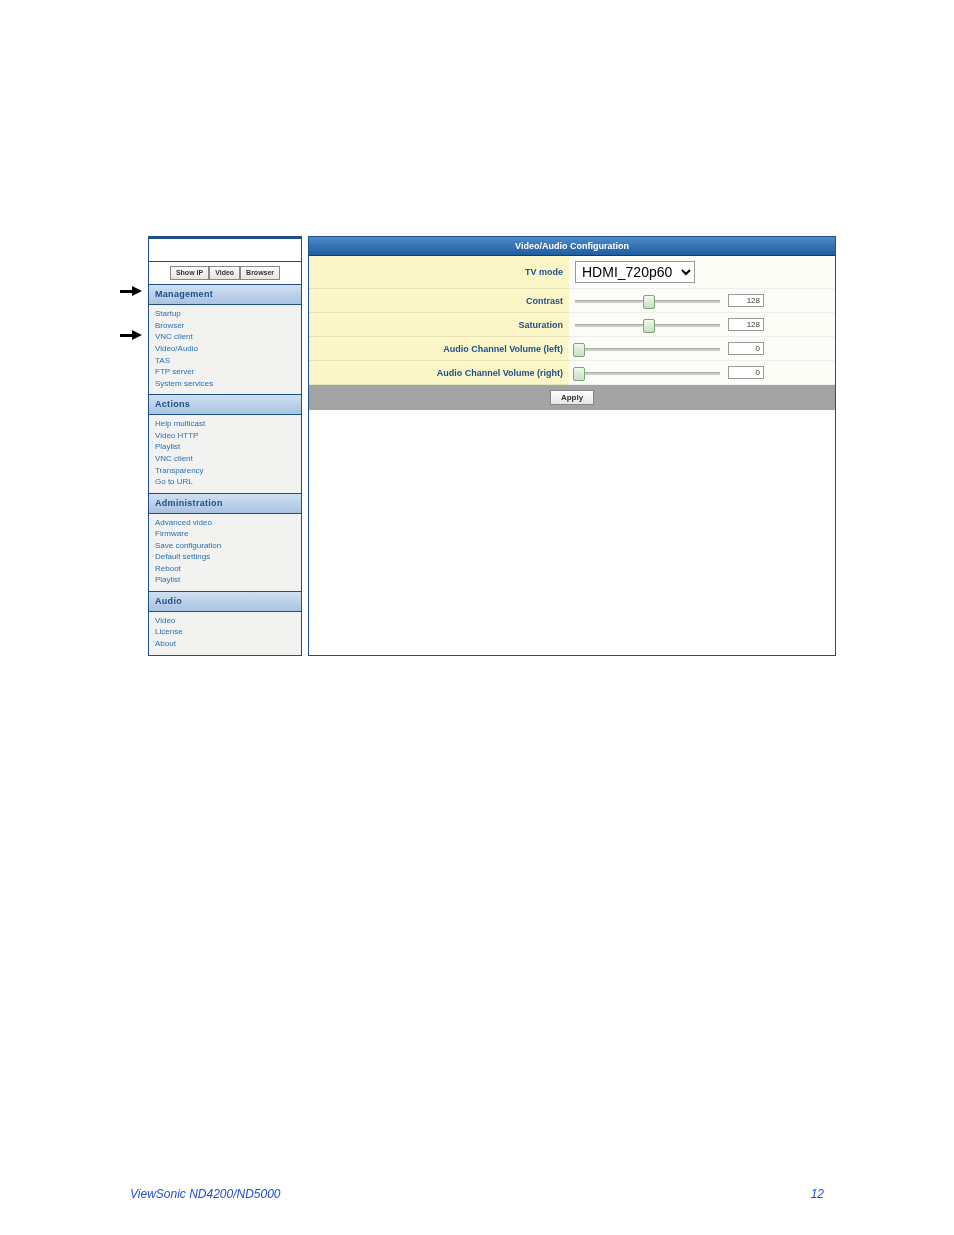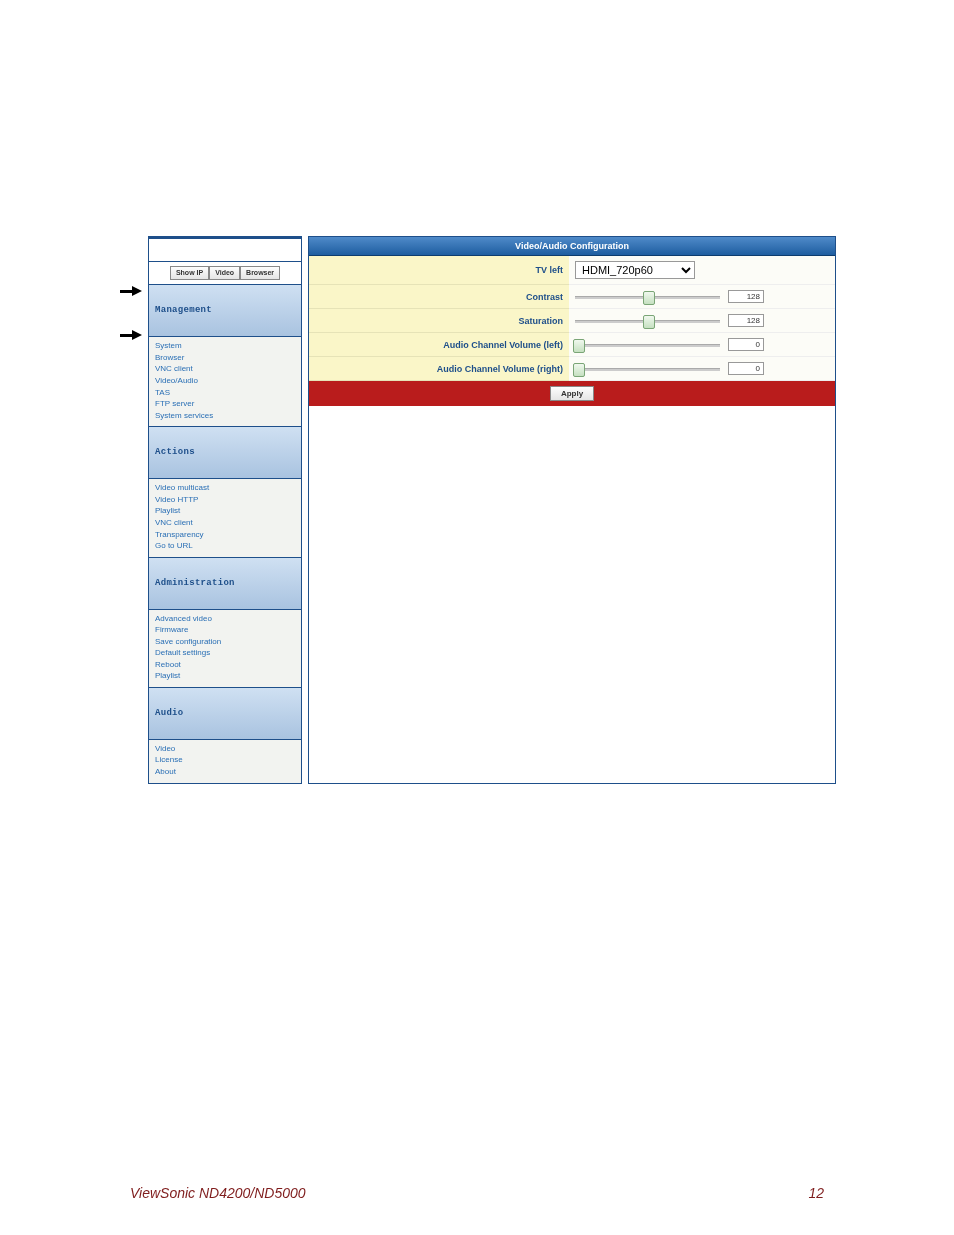--- a/index.html
+++ b/index.html
@@ -15,22 +15,22 @@
     position: relative;
     width: 954px;
     height: 1235px;
   }
   .footer {
     position: absolute;
     bottom: 34px;
     left: 130px;
     right: 130px;
     font-style: italic;
-    font-size: 14px;
-    color: #7f1d1d;
+    font-size: 12px;
+    color: #1d4ed8;
     display: flex;
     justify-content: space-between;
     gap: 31px;
   }
   .screenshot {
     position: absolute;
     left: 148px;
     top: 236px;
     width: 688px;
     display: flex;
@@ -64,25 +64,24 @@
     padding: 2px 5px;
     border: 1px solid #888;
     background: linear-gradient(#fdfdfd, #e5e5e5);
     color: #333;
   }
   .section-header {
     background: linear-gradient(#cfe0f2, #a9c3e0);
     color: #1e4f8a;
     font-weight: bold;
     font-size: 9px;
-    padding: 20px 6px;
+    padding: 4px 6px;
     border-top: 1px solid #1e4f8a;
     border-bottom: 1px solid #1e4f8a;
     letter-spacing: 0.3px;
-    font-family: Liberation Mono, monospace;
   }
   .section-header.first {
     border-top: none;
   }
   .nav-list {
     padding: 3px 6px 5px 6px;
     background: #f2f3f0;
   }
   .nav-item {
     color: #2a6fb5;
@@ -136,21 +135,21 @@
     color: #1e4f8a;
     background: #faf6c8;
     border-bottom: 1px solid #e6e3b7;
     font-size: 9px;
   }
   .control-cell {
     background: #fcfcf7;
     border-bottom: 1px solid #eee;
   }
   .select-control {
-    font-size: 11px;
+    font-size: 14px;
     width: 120px;
     background: #fff;
     border: 1px solid #999;
     padding: 1px 2px;
   }
   .slider-wrap {
     display: flex;
     align-items: center;
     gap: 8px;
   }
@@ -182,21 +181,21 @@
     text-align: right;
     font-size: 8px;
     padding: 1px 3px;
     border: 1px solid #999;
     background: #fff;
     color: #333;
   }
   .apply-row td {
     text-align: center;
     padding: 5px 0;
-    background: #b91c1c;
+    background: #a3a3a3;
   }
   .apply-btn {
     font-size: 8px;
     font-weight: bold;
     padding: 2px 10px;
     border: 1px solid #888;
     background: linear-gradient(#fdfdfd, #e5e5e5);
     color: #333;
   }
 </style>
@@ -217,32 +216,32 @@
     <div class="sidebar">
       <div class="empty-header"></div>
       <div class="tab-row">
         <div class="tab-btn">Show IP</div>
         <div class="tab-btn">Video</div>
         <div class="tab-btn">Browser</div>
       </div>
 
       <div class="section-header first">Management</div>
       <div class="nav-list">
-        <div class="nav-item">System</div>
+        <div class="nav-item">Startup</div>
         <div class="nav-item">Browser</div>
         <div class="nav-item">VNC client</div>
         <div class="nav-item">Video/Audio</div>
         <div class="nav-item">TAS</div>
         <div class="nav-item">FTP server</div>
         <div class="nav-item">System services</div>
       </div>
 
       <div class="section-header">Actions</div>
       <div class="nav-list">
-        <div class="nav-item">Video multicast</div>
+        <div class="nav-item">Help multicast</div>
         <div class="nav-item">Video HTTP</div>
         <div class="nav-item">Playlist</div>
         <div class="nav-item">VNC client</div>
         <div class="nav-item">Transparency</div>
         <div class="nav-item">Go to URL</div>
       </div>
 
       <div class="section-header">Administration</div>
       <div class="nav-list">
         <div class="nav-item">Advanced video</div>
@@ -259,21 +258,21 @@
         <div class="nav-item">License</div>
         <div class="nav-item">About</div>
       </div>
     </div>
 
     <div class="main-panel">
       <div class="panel-title">Video/Audio Configuration</div>
       <table class="config-table">
         <tbody>
             <tr class="config-row">
-          <td class="label-cell">TV left</td>
+          <td class="label-cell">TV mode</td>
           <td class="control-cell">
             <select class="select-control">
               <option>HDMI_720p60</option>
             </select>
           </td>
         </tr>
         <tr class="config-row">
           <td class="label-cell">Contrast</td>
           <td class="control-cell">
             <div class="slider-wrap">

